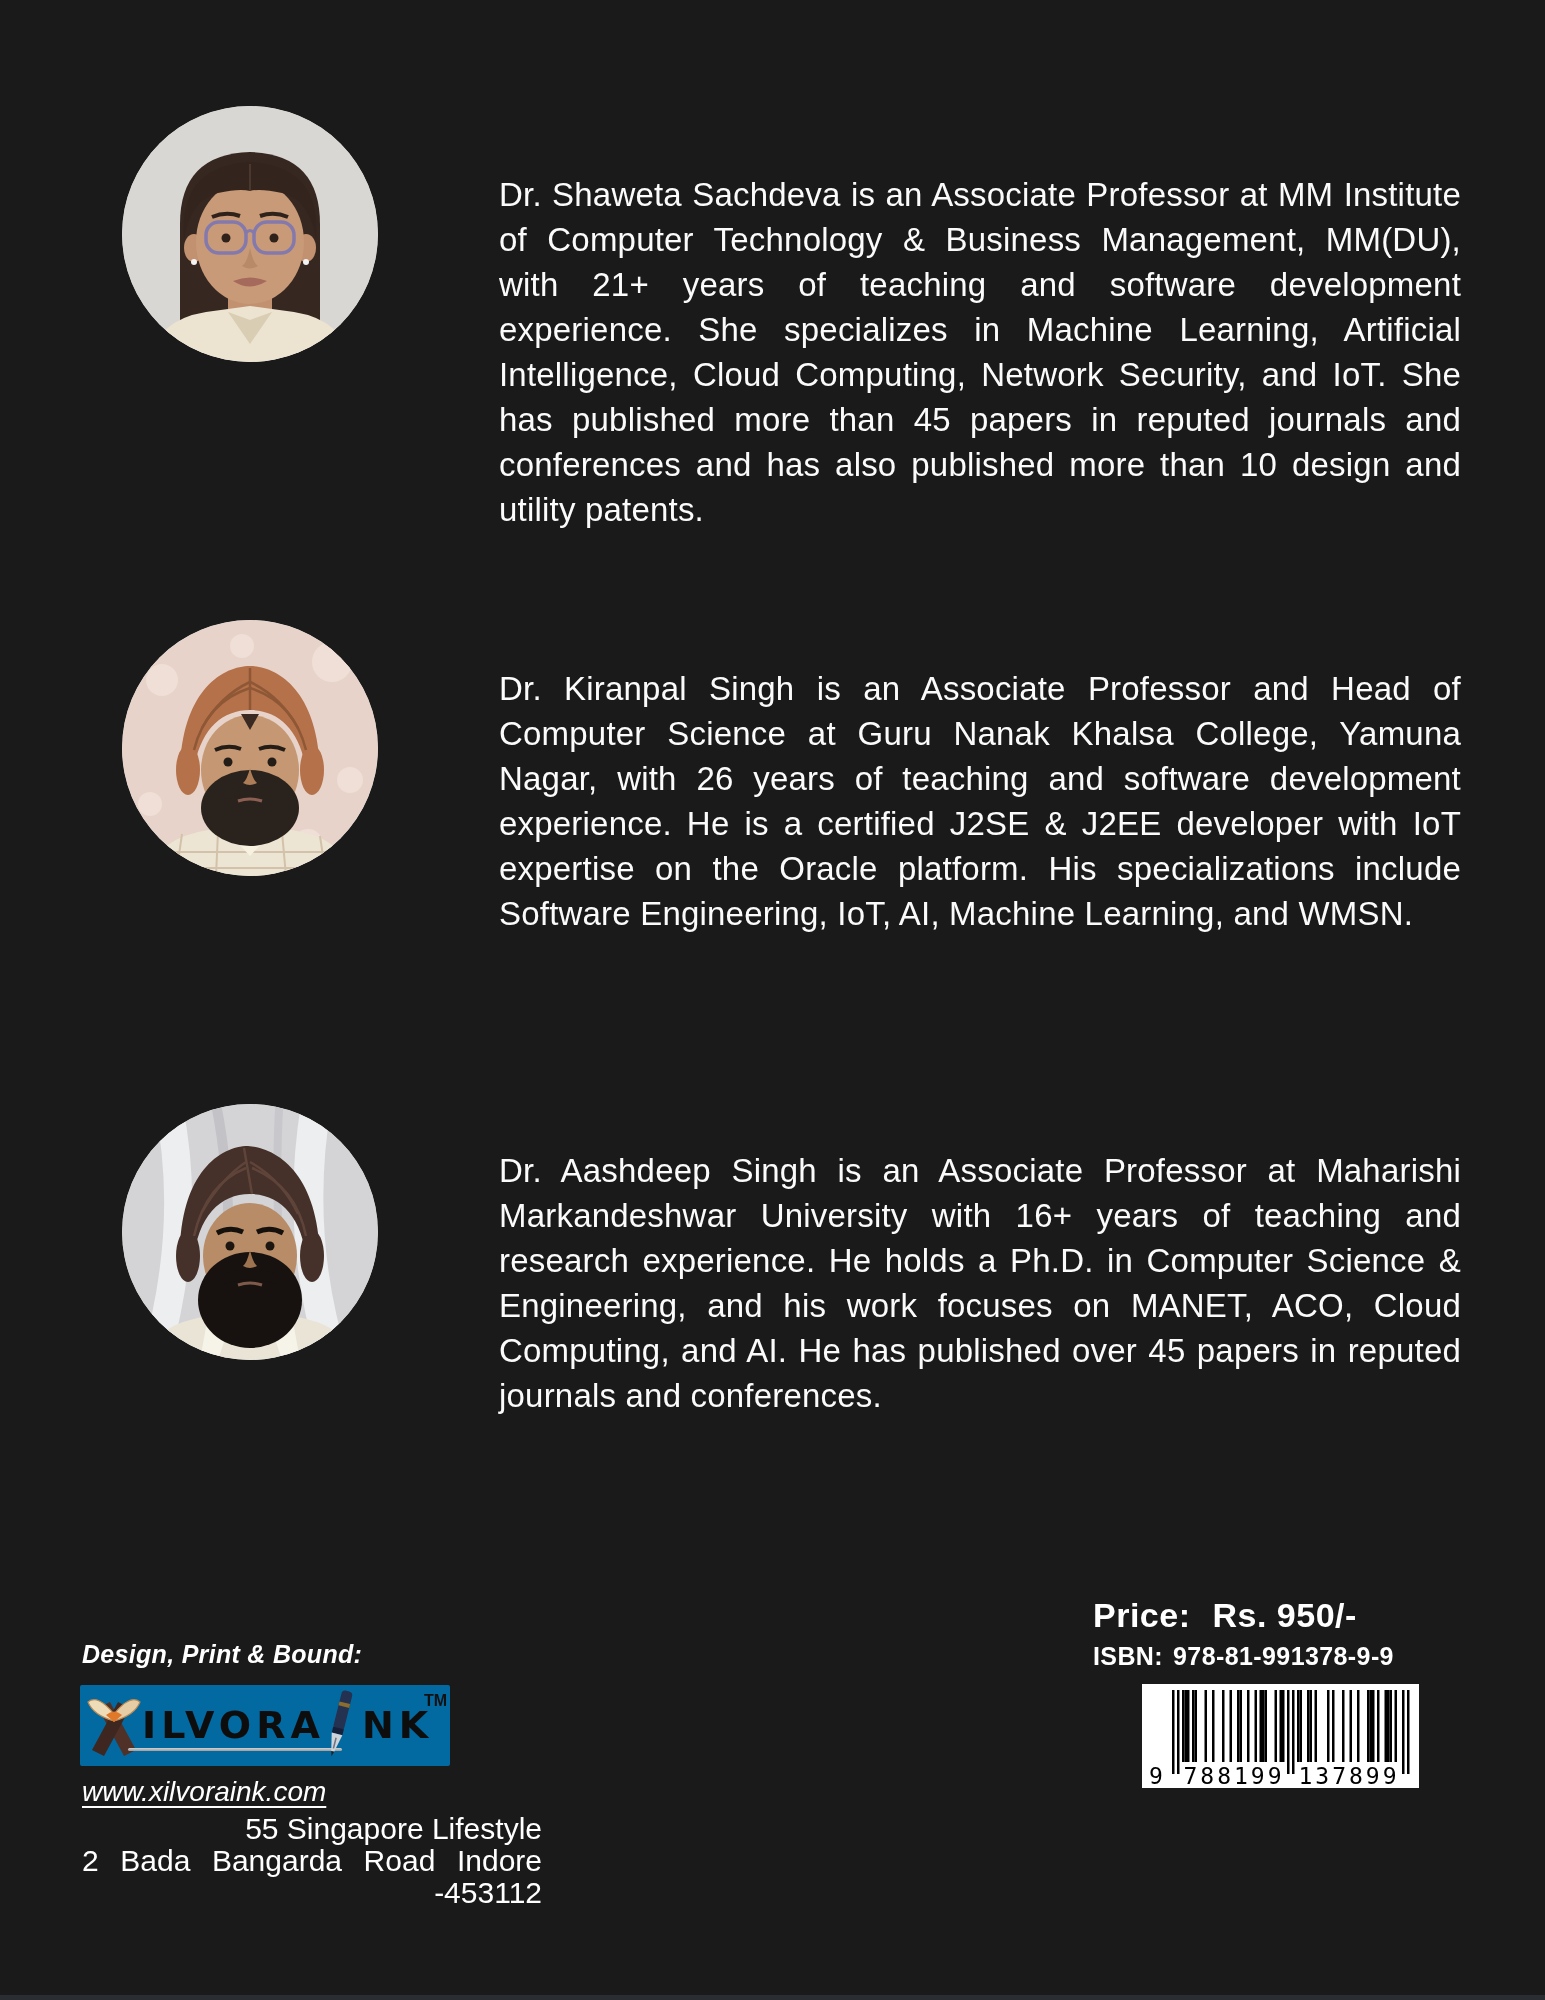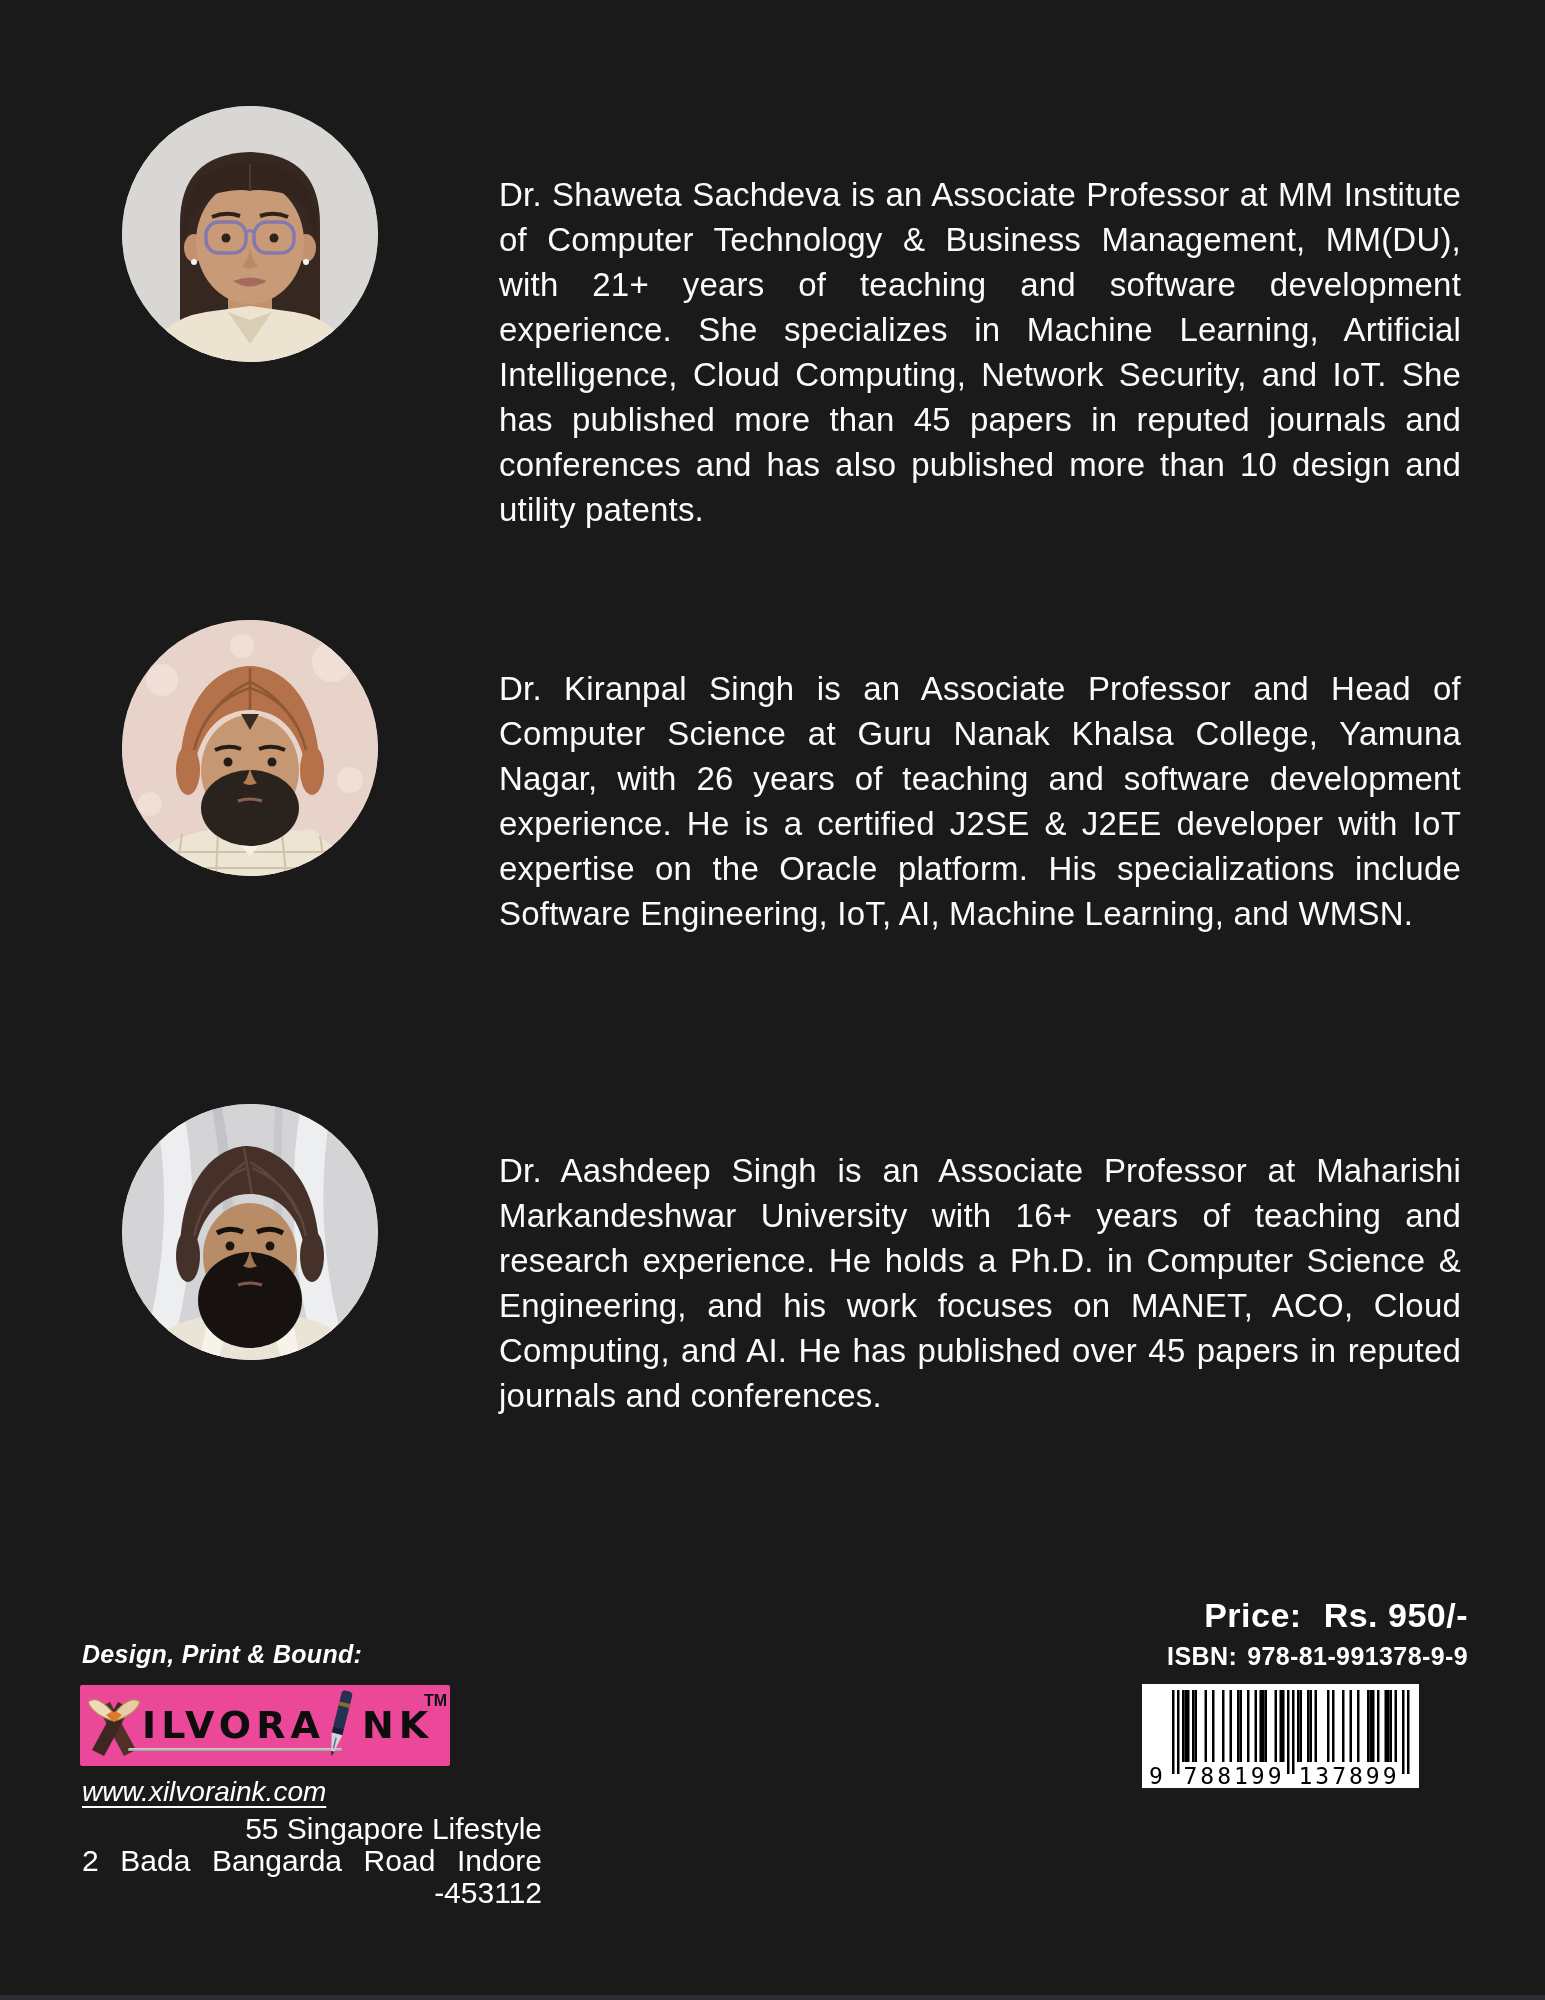--- a/index.html
+++ b/index.html
@@ -19,35 +19,35 @@
   .bio{
     position:absolute;left:487px;width:962px;margin:12px;color:#fbfbfb;
     font-size:33px;line-height:45px;letter-spacing:.2px;text-align:justify;
     font-weight:400;
   }
   .bio-1{top:160px;}
   .bio-2{top:654px;}
   .bio-3{top:1136px;}
 
   
-  .pricing{position:absolute;left:1093px;top:1596px;width:375px;text-align:right;color:#fff;}
+  .pricing{position:absolute;left:1093px;top:1596px;width:375px;text-align:left;color:#fff;}
   .price-line{font-size:34px;font-weight:700;letter-spacing:.5px;}
   .price-line .lbl{margin-right:22px;}
   .isbn-line{font-size:25px;font-weight:700;margin-top:7px;letter-spacing:.4px;}
   .isbn-line .lbl{margin-right:10px;}
   .barcode{width:277px;height:104px;margin:13px auto 0;background:#fff;}
 
   
   .pub-heading{
     position:absolute;left:82px;top:1640px;color:#fff;
     font-style:italic;font-weight:700;font-size:25px;letter-spacing:.3px;
   }
   .logo-box{
     position:absolute;left:80px;top:1685px;width:370px;height:81px;
-    background:#ec4899;border-radius:2px;
+    background:#0369a1;border-radius:2px;
   }
   .logo-box .book-x{position:absolute;left:6px;top:7px;width:56px;height:64px;}
   .logo-box .pen-stroke{
     position:absolute;left:48px;top:63px;width:214px;height:3px;border-radius:2px;
     background:linear-gradient(180deg,#d2d2d2,#9c9c9c);
   }
   .logo-box .brand{
     position:absolute;top:19px;font-family:"DejaVu Sans",sans-serif;
     font-weight:800;font-size:38px;line-height:42px;color:#0d0d0d;letter-spacing:5px;
   }

